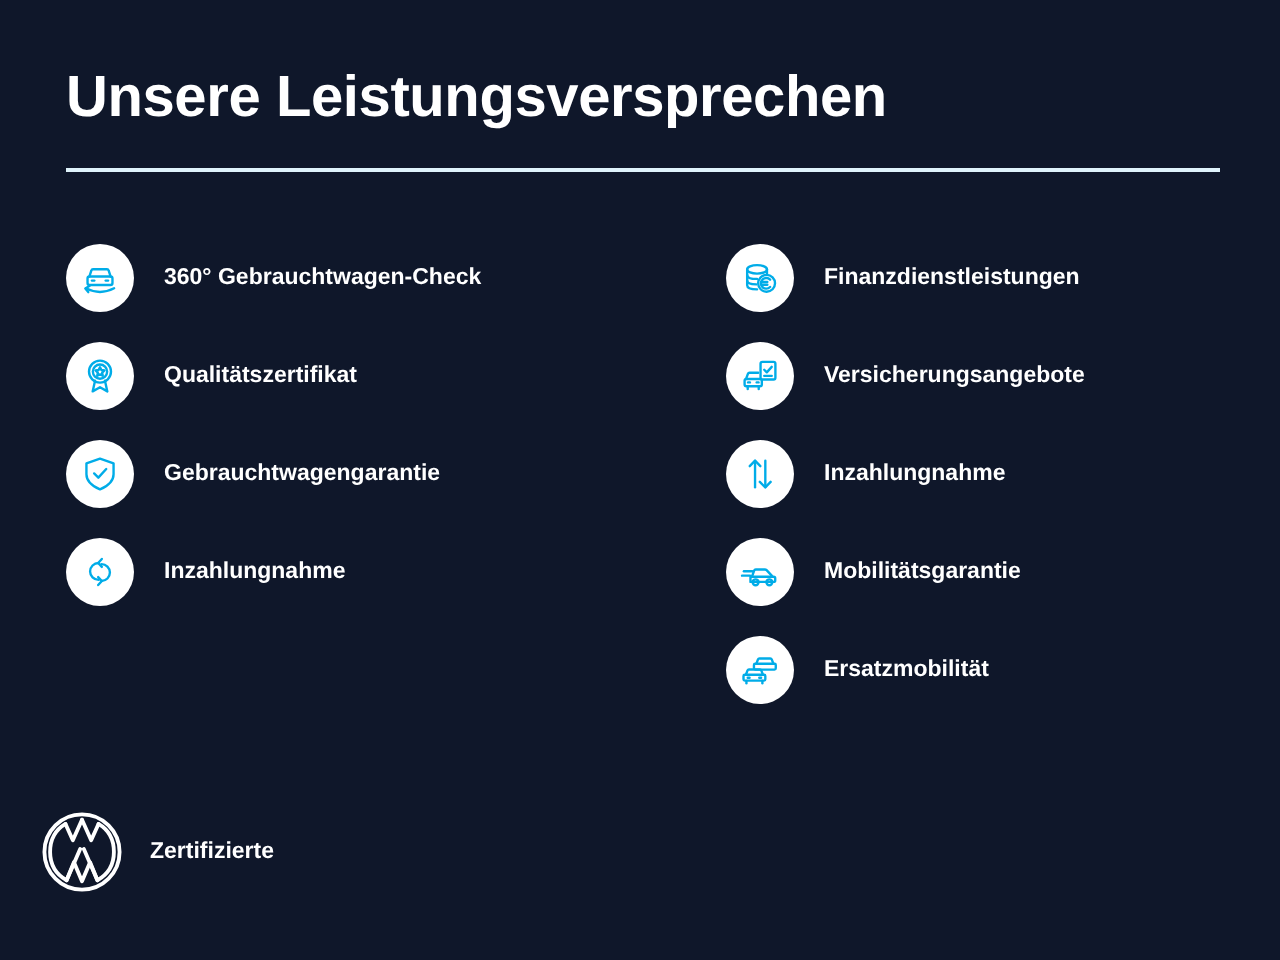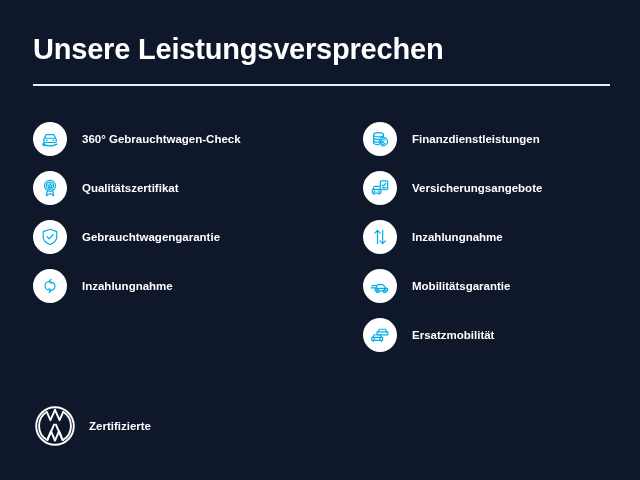--- a/index.html
+++ b/index.html
@@ -81,21 +81,21 @@
   .promise-label {
     margin-left: 15px;
     font-size: 11.5px;
     font-weight: bold;
     color: #ffffff;
     line-height: 14px;
     white-space: nowrap;
   }
   .footer {
     position: absolute;
-    left: 33px;
+    left: 19px;
     top: 404px;
     display: flex;
     flex-direction: row;
     align-items: center;
   }
   .vw-logo {
     width: 44px;
     height: 44px;
     min-width: 44px;
   }

